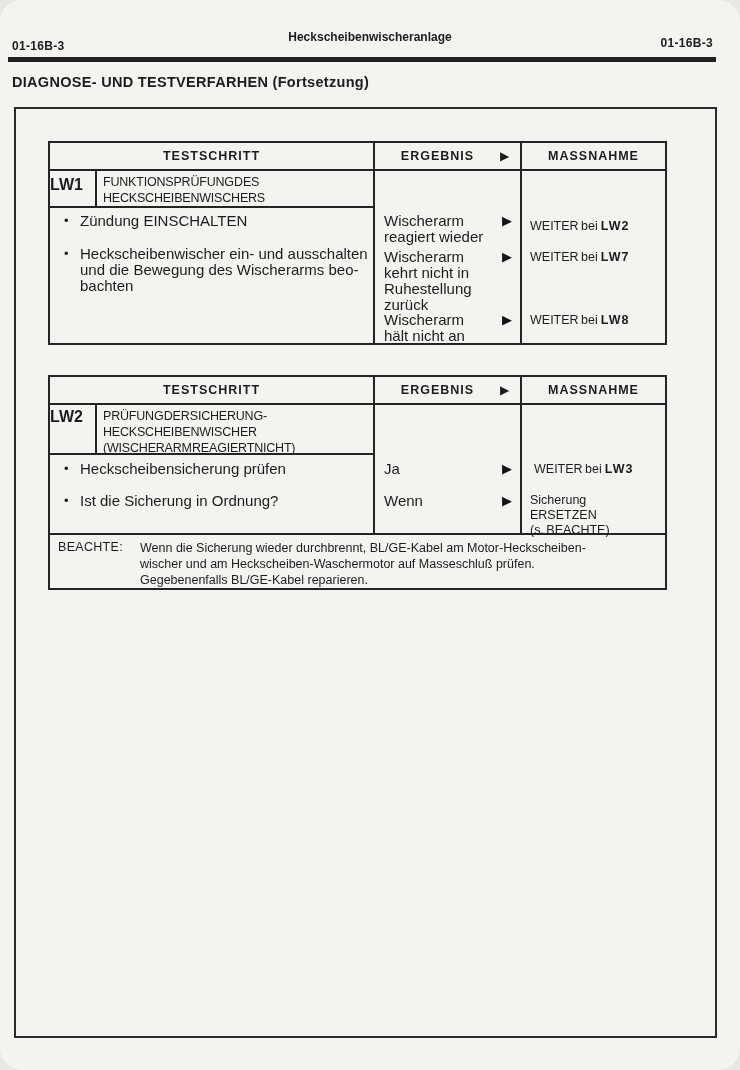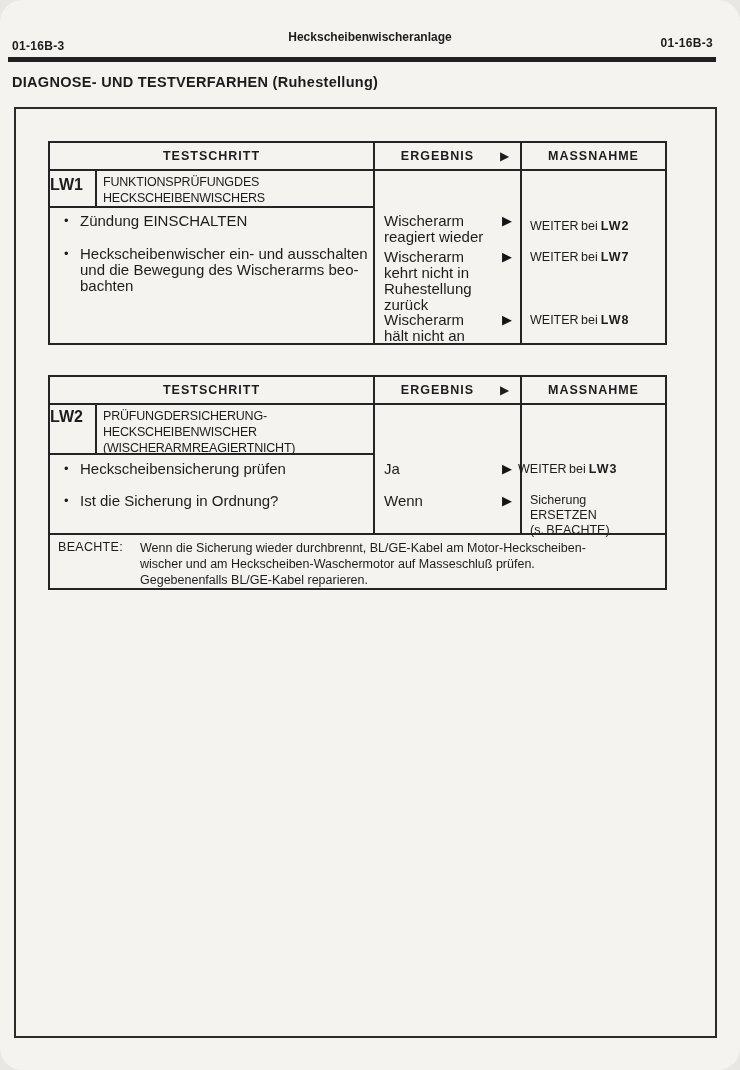--- a/index.html
+++ b/index.html
@@ -35,21 +35,21 @@
 </head>
 <body>
 
 <div class="page">
 
   <div class="abs hdr-code" style="left:12px;top:39px;">01-16B-3</div>
   <div class="abs hdr-title" style="top:30px;">Heckscheibenwischeranlage</div>
   <div class="abs hdr-code" style="right:27px;top:36px;">01-16B-3</div>
   <div class="abs hdr-rule" style="left:8px;top:57px;width:708px;"></div>
 
-  <div class="abs section-title" style="left:12px;top:74px;">DIAGNOSE- UND TESTVERFARHEN (Ruhestellung)</div>
+  <div class="abs section-title" style="left:12px;top:74px;">DIAGNOSE- UND TESTVERFARHEN (Fortsetzung)</div>
 
   <div class="abs outer-box" style="left:14px;top:107px;width:699px;height:927px;"></div>
 
   <div class="dtable" style="left:48px;top:141px;width:619px;height:204px;">
     <div class="vline" style="left:323px;top:0;bottom:0;"></div>
     <div class="vline" style="left:470px;top:0;bottom:0;"></div>
     <div class="hline" style="left:0;right:0;top:26px;"></div>
 
     <div class="th" style="left:0;width:323px;">TESTSCHRITT</div>
     <div class="th" style="left:325px;width:125px;">ERGEBNIS</div>
@@ -117,21 +117,21 @@
     <span class="bullet-dot" style="left:14px;top:84px;">•</span>
     <div class="cell-text" style="left:30px;top:84px;">Heckscheibensicherung prüfen</div>
     <span class="bullet-dot" style="left:14px;top:116px;">•</span>
     <div class="cell-text" style="left:30px;top:116px;">Ist die Sicherung in Ordnung?</div>
 
     <div class="cell-text" style="left:334px;top:84px;">Ja</div>
     <span class="arrow" style="left:452px;top:84px;">▶</span>
     <div class="cell-text" style="left:334px;top:116px;">Wenn</div>
     <span class="arrow" style="left:452px;top:116px;">▶</span>
 
-    <div class="action" style="left:468px;top:84px;"><span>WEITER bei</span><span class="code">LW3</span></div>
+    <div class="action" style="left:484px;top:84px;"><span>WEITER bei</span><span class="code">LW3</span></div>
     <div class="action" style="left:480px;top:116px;line-height:15px;">
       <div>Sicherung</div>
       <div>ERSETZEN</div>
       <div>(s. BEACHTE)</div>
     </div>
 
     <div class="hline" style="left:0;right:0;top:156px;"></div>
     <div class="note-label" style="left:8px;top:163px;">BEACHTE:</div>
     <div class="note-text" style="left:90px;top:163px;width:520px;">
       <div>Wenn die Sicherung wieder durchbrennt, BL/GE-Kabel am Motor-Heckscheiben-</div>

